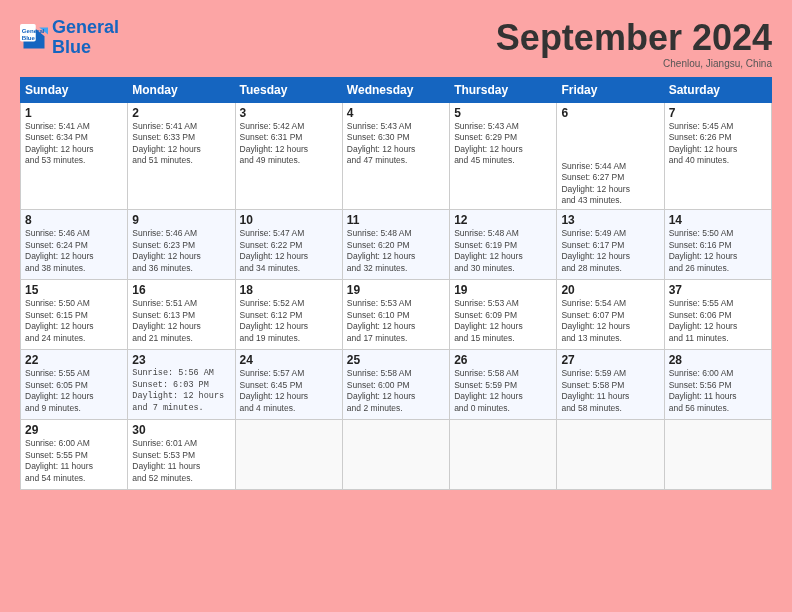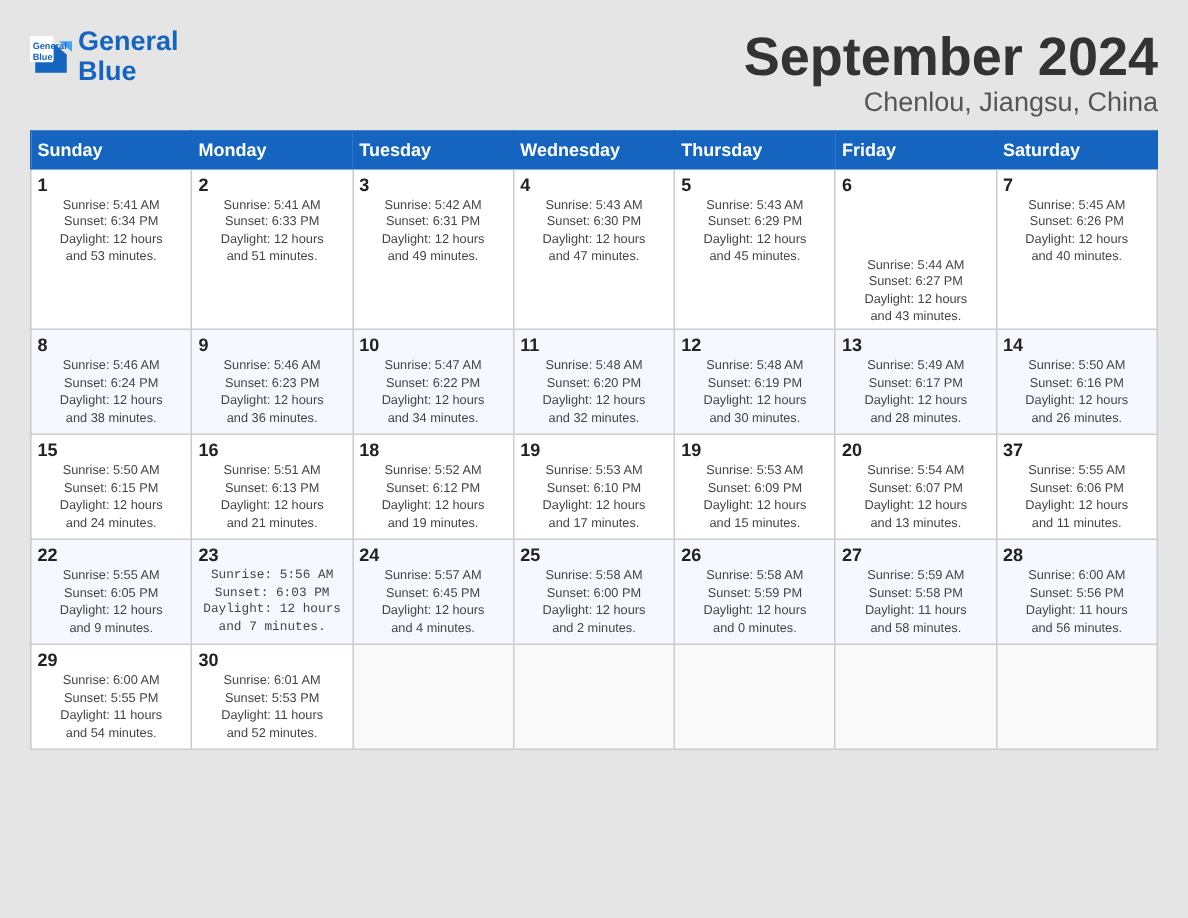--- a/index.html
+++ b/index.html
@@ -7,21 +7,21 @@
       font-family: Arial, sans-serif;
       background: #fff;
       width: 792px;
       height: 612px;
       overflow: hidden;
     }
     .page {
       width: 792px;
       height: 612px;
       padding: 18px 20px 10px 20px;
-      background: #e5e5e5;
+      background: #fca5a5;
     }
     .header {
       display: flex;
       align-items: flex-start;
       justify-content: space-between;
       margin-bottom: 8px;
     }
     .logo {
       display: flex;
       align-items: center;
@@ -41,21 +41,21 @@
     .title-block {
       text-align: right;
     }
     .month-title {
       font-size: 36px;
       font-weight: bold;
       color: #333;
       line-height: 1.1;
     }
     .subtitle {
-      font-size: 18px;
+      font-size: 10px;
       color: #555;
     }
     table {
       width: 100%;
       border-collapse: collapse;
       font-size: 9.5px;
     }
     thead tr th {
       background: #1565C0;
       color: #fff;
@@ -83,21 +83,20 @@
       font-size: 12px;
       font-weight: bold;
       color: #222;
       display: block;
       margin-bottom: 1px;
     }
     .day-info {
       font-size: 8.5px;
       color: #444;
       line-height: 1.35;
-      text-align: center;
     }
     .empty-cell {
       background: #f9f9f9 !important;
     }
   </style>
 </head>
 <body>
 
 <div class="page">
   <div class="header">

